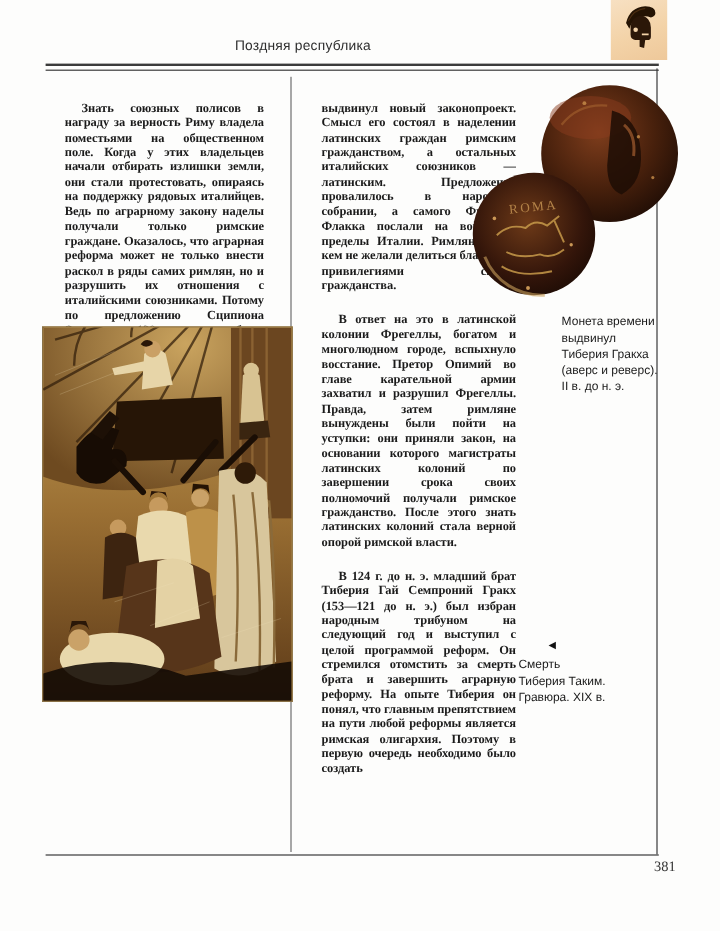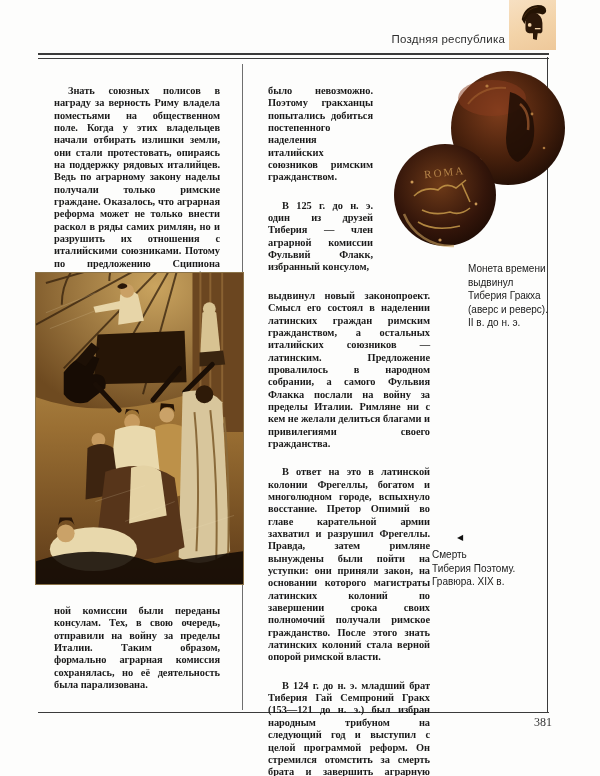--- a/index.html
+++ b/index.html
@@ -1,33 +1,33 @@
 <!DOCTYPE html>
 <html><head>
 <meta charset="utf-8">
 <style>
   html,body{margin:0;padding:0;}
   body{width:600px;height:776px;background:#fff;position:relative;overflow:hidden;
        font-family:"Liberation Serif",serif;}
   #page{position:absolute;inset:0;background:#fdfdfc;}
 
-  .section-title{position:absolute;top:33px;left:0;width:505px;text-align:right;
+  .section-title{position:absolute;top:33px;left:0;width:505px;text-align:center;
     font-family:"Liberation Sans",sans-serif;font-size:11.5px;color:#2f2f2f;letter-spacing:.2px;}
   .helmet-box{position:absolute;left:509px;top:0;width:47px;height:50px;
     background:linear-gradient(160deg,#f7e0c2 0%,#f3d3a8 55%,#eec89a 100%);
     display:flex;align-items:center;justify-content:center;}
   .top-rule{position:absolute;left:38px;top:53px;width:511px;height:3px;
     border-top:2.5px solid #3b3b3b;border-bottom:1px solid #3b3b3b;}
   .right-border{position:absolute;left:547px;top:57px;height:655px;width:0;
     border-left:1.5px solid #3b3b3b;}
   .bottom-rule{position:absolute;left:38px;top:712px;width:511px;height:0;
     border-top:1.5px solid #3b3b3b;}
   .col-divider{position:absolute;left:242px;top:64px;height:646px;width:0;
     border-left:1px solid #6f6f6f;}
-  .page-number{position:absolute;left:523px;top:715px;width:40px;text-align:center;
+  .page-number{position:absolute;left:523px;top:715px;width:40px;text-align:right;
     font-size:12px;color:#333;}
 
   .body-text{font-size:10.4px;line-height:12.35px;color:#1b1b1b;text-align:justify;
     letter-spacing:-.05px;}
   .body-text p{margin:16px;font-weight:bold;}
   .body-text p.indent{text-indent:14px;}
   .left-col-1{position:absolute;left:38px;top:69px;width:198px;}
   .left-col-2{position:absolute;left:38px;top:589px;width:198px;}
   .middle-col{position:absolute;left:252px;top:69px;width:194px;}
   .middle-col .narrow{width:137px;}
@@ -158,28 +158,23 @@
         <path d="M10,40 L60,20"></path>
           <path d="M14,56 L70,34"></path>
           <path d="M90,250 L140,230"></path>
         <path d="M60,230 L110,214"></path>
           <path d="M150,260 L200,244"></path>
       </g>
     </svg>
   </div>
 
   <div class="left-col-2 body-text">
-    <p>ной комиссии были переданы консулам. Тех, в свою очередь, отправили на войну за пределы Италии. Таким образом, формально аграрная комиссия сохранялась, но её деятельность была парализована.</p>
   </div>
 
   <div class="middle-col body-text">
-    <div class="narrow">
-      <p>было невозможно. Поэтому гракханцы попытались добиться постепенного наделения италийских союзников римским гражданством.</p>
-      <p class="indent">В 125 г. до н. э. один из друзей Тиберия — член аграрной комиссии Фульвий Флакк, избранный консулом,</p>
-    </div>
     <p>выдвинул новый законопроект. Смысл его состоял в наделении латинских граждан римским гражданством, а остальных италийских союзников — латинским. Предложение провалилось в народном собрании, а самого Фульвия Флакка послали на войну за пределы Италии. Римляне ни с кем не желали делиться благами и привилегиями своего гражданства.</p>
     <p class="indent">В ответ на это в латинской колонии Фрегеллы, богатом и многолюдном городе, вспыхнуло восстание. Претор Опимий во главе карательной армии захватил и разрушил Фрегеллы. Правда, затем римляне вынуждены были пойти на уступки: они приняли закон, на основании которого магистраты латинских колоний по завершении срока своих полномочий получали римское гражданство. После этого знать латинских колоний стала верной опорой римской власти.</p>
     <p class="indent">В 124 г. до н. э. младший брат Тиберия Гай Семпроний Гракх (153—121 до н. э.) был избран народным трибуном на следующий год и выступил с целой программой реформ. Он стремился отомстить за смерть брата и завершить аграрную реформу. На опыте Тиберия он понял, что главным препятствием на пути любой реформы является римская олигархия. Поэтому в первую очередь необходимо было создать</p>
   </div>
 
   <div class="coins">
     <svg viewBox="0 0 174 194">
       <defs>
         <radialGradient id="cA" cx=".42" cy=".35" r=".75">
           <stop offset="0" stop-color="#7e3d1c"></stop>
@@ -227,19 +222,19 @@
       <div>выдвинул</div>
       <div>Тиберия Гракха</div>
       <div>(аверс и реверс).</div>
       <div>II в. до н. э.</div>
     </div>
 
   <div class="engraving-marker">◀</div>
 
   <div class="caption caption-engraving">
       <div>Смерть</div>
-      <div>Тиберия Поэтому.</div>
+      <div>Тиберия Таким.</div>
       <div>Гравюра. XIX в.</div>
     </div>
 
   <div class="page-number">381</div>
 
 </div>
 
 </body></html>

